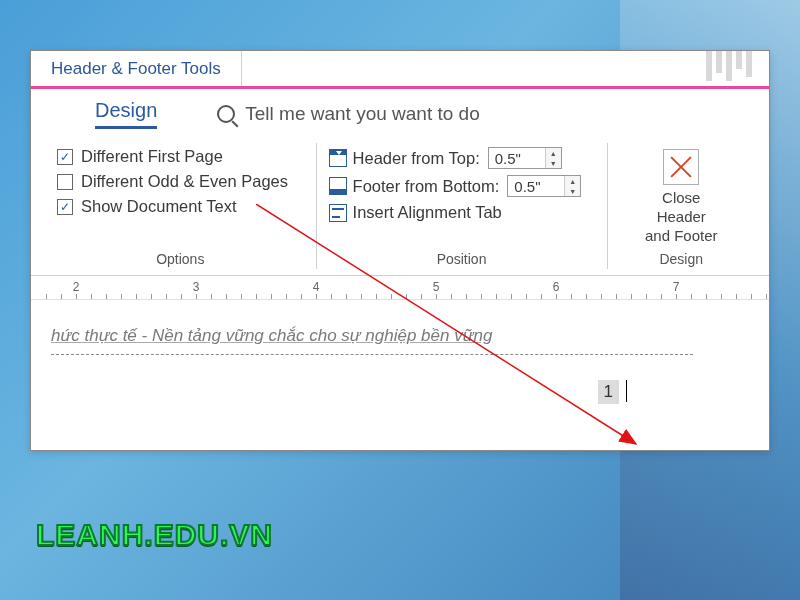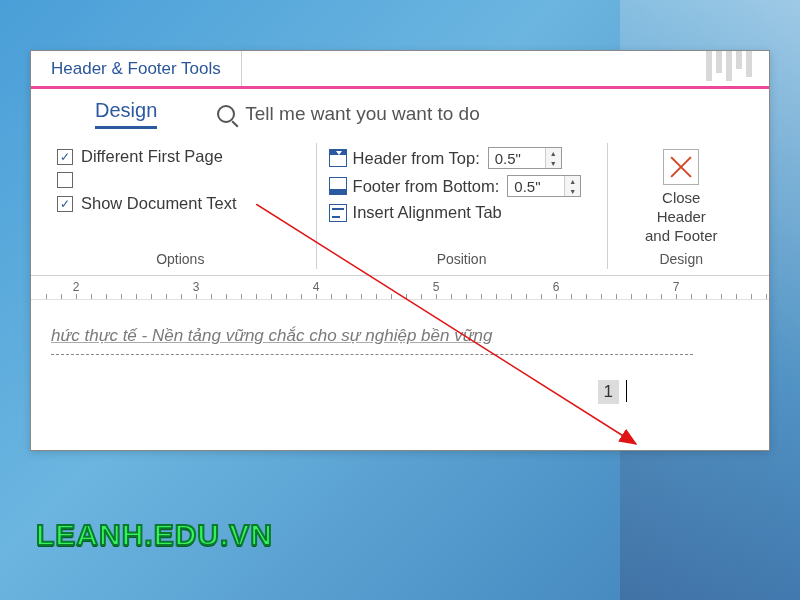--- a/index.html
+++ b/index.html
@@ -385,20 +385,21 @@
     <div class="groups">
 
       <div class="group" style="width:280px">
         <div class="group-body options-body">
           <div class="chk-row">
             <span class="chk">✓</span>
             <span>Different First Page</span>
           </div>
           <div class="chk-row">
             <span class="chk"></span>
+            <span>Different Odd &amp; Even Pages</span>
           </div>
           <div class="chk-row">
             <span class="chk">✓</span>
             <span>Show Document Text</span>
           </div>
         </div>
         <div class="group-label">Options</div>
       </div>
 
       <div class="group" style="width:300px">

